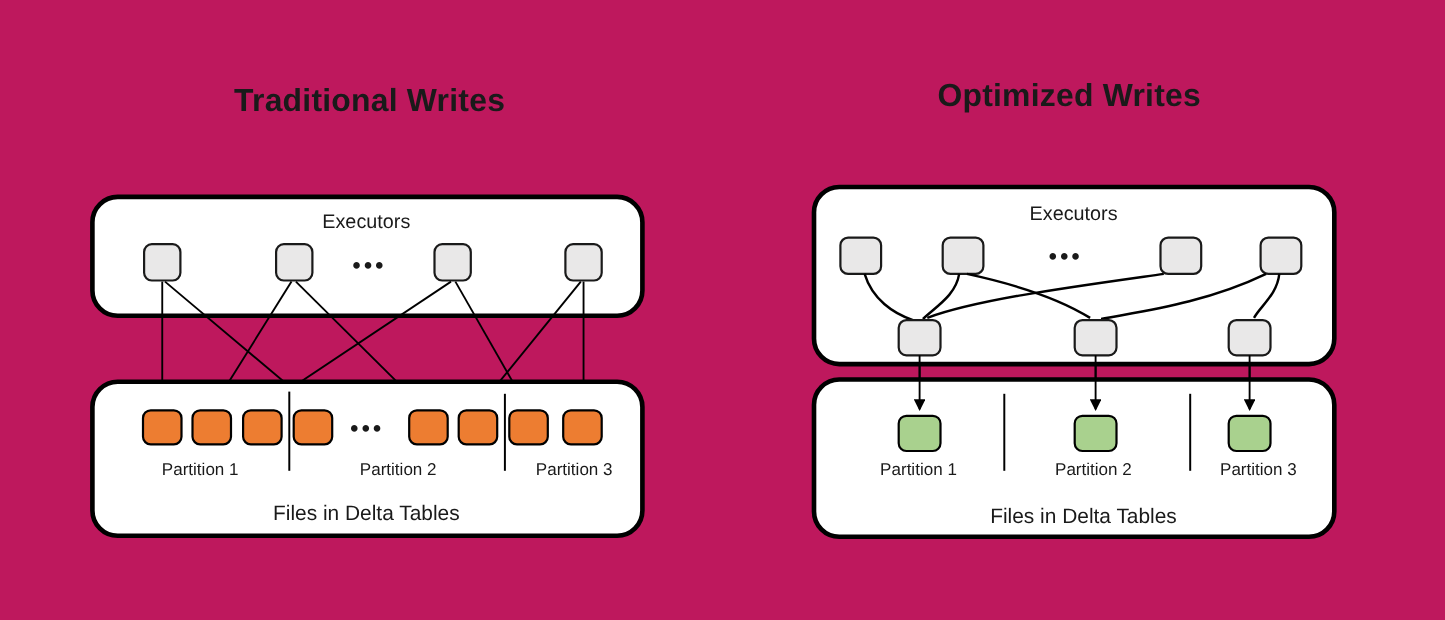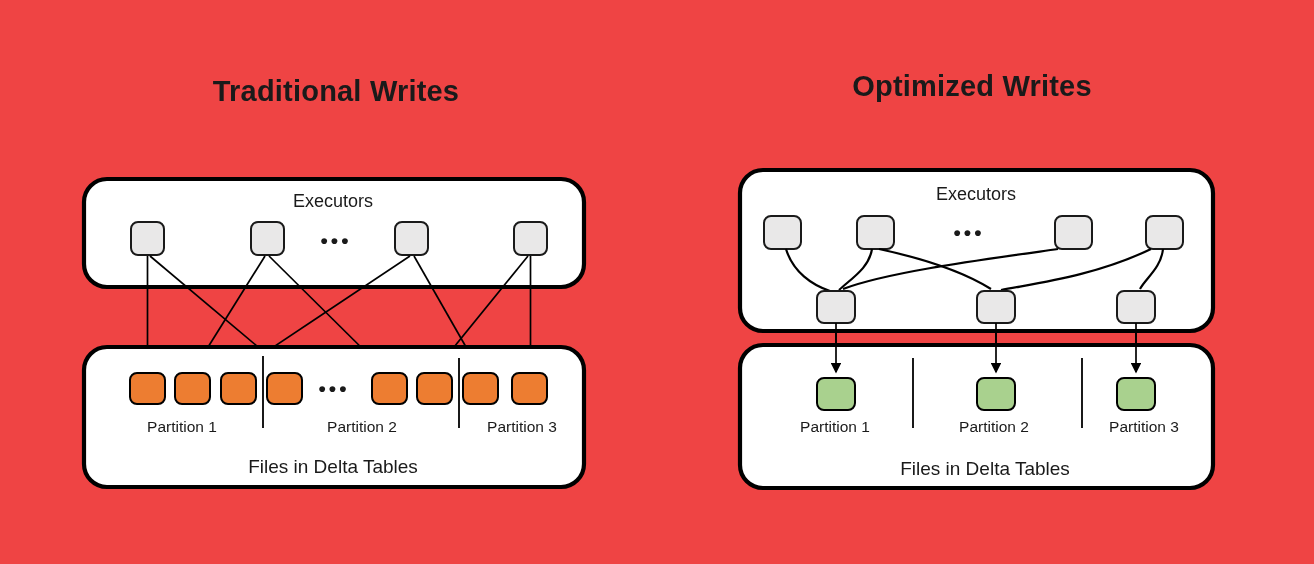--- a/index.html
+++ b/index.html
@@ -4,21 +4,21 @@
 <style>
   html, body {
     margin: 0;
     padding: 0;
     background: #ffffff;
   }
   .canvas {
     position: relative;
     width: 1314px;
     height: 564px;
-    background: #ef4444;
+    background: #be185d;
     font-family: "Liberation Sans", "DejaVu Sans", sans-serif;
   }
   svg { display: block; }
   text {
     font-family: "Liberation Sans", "DejaVu Sans", sans-serif;
     fill: #1a1a1a;
   }
   .panel-title {
     font-size: 29px;
     font-weight: 600;

